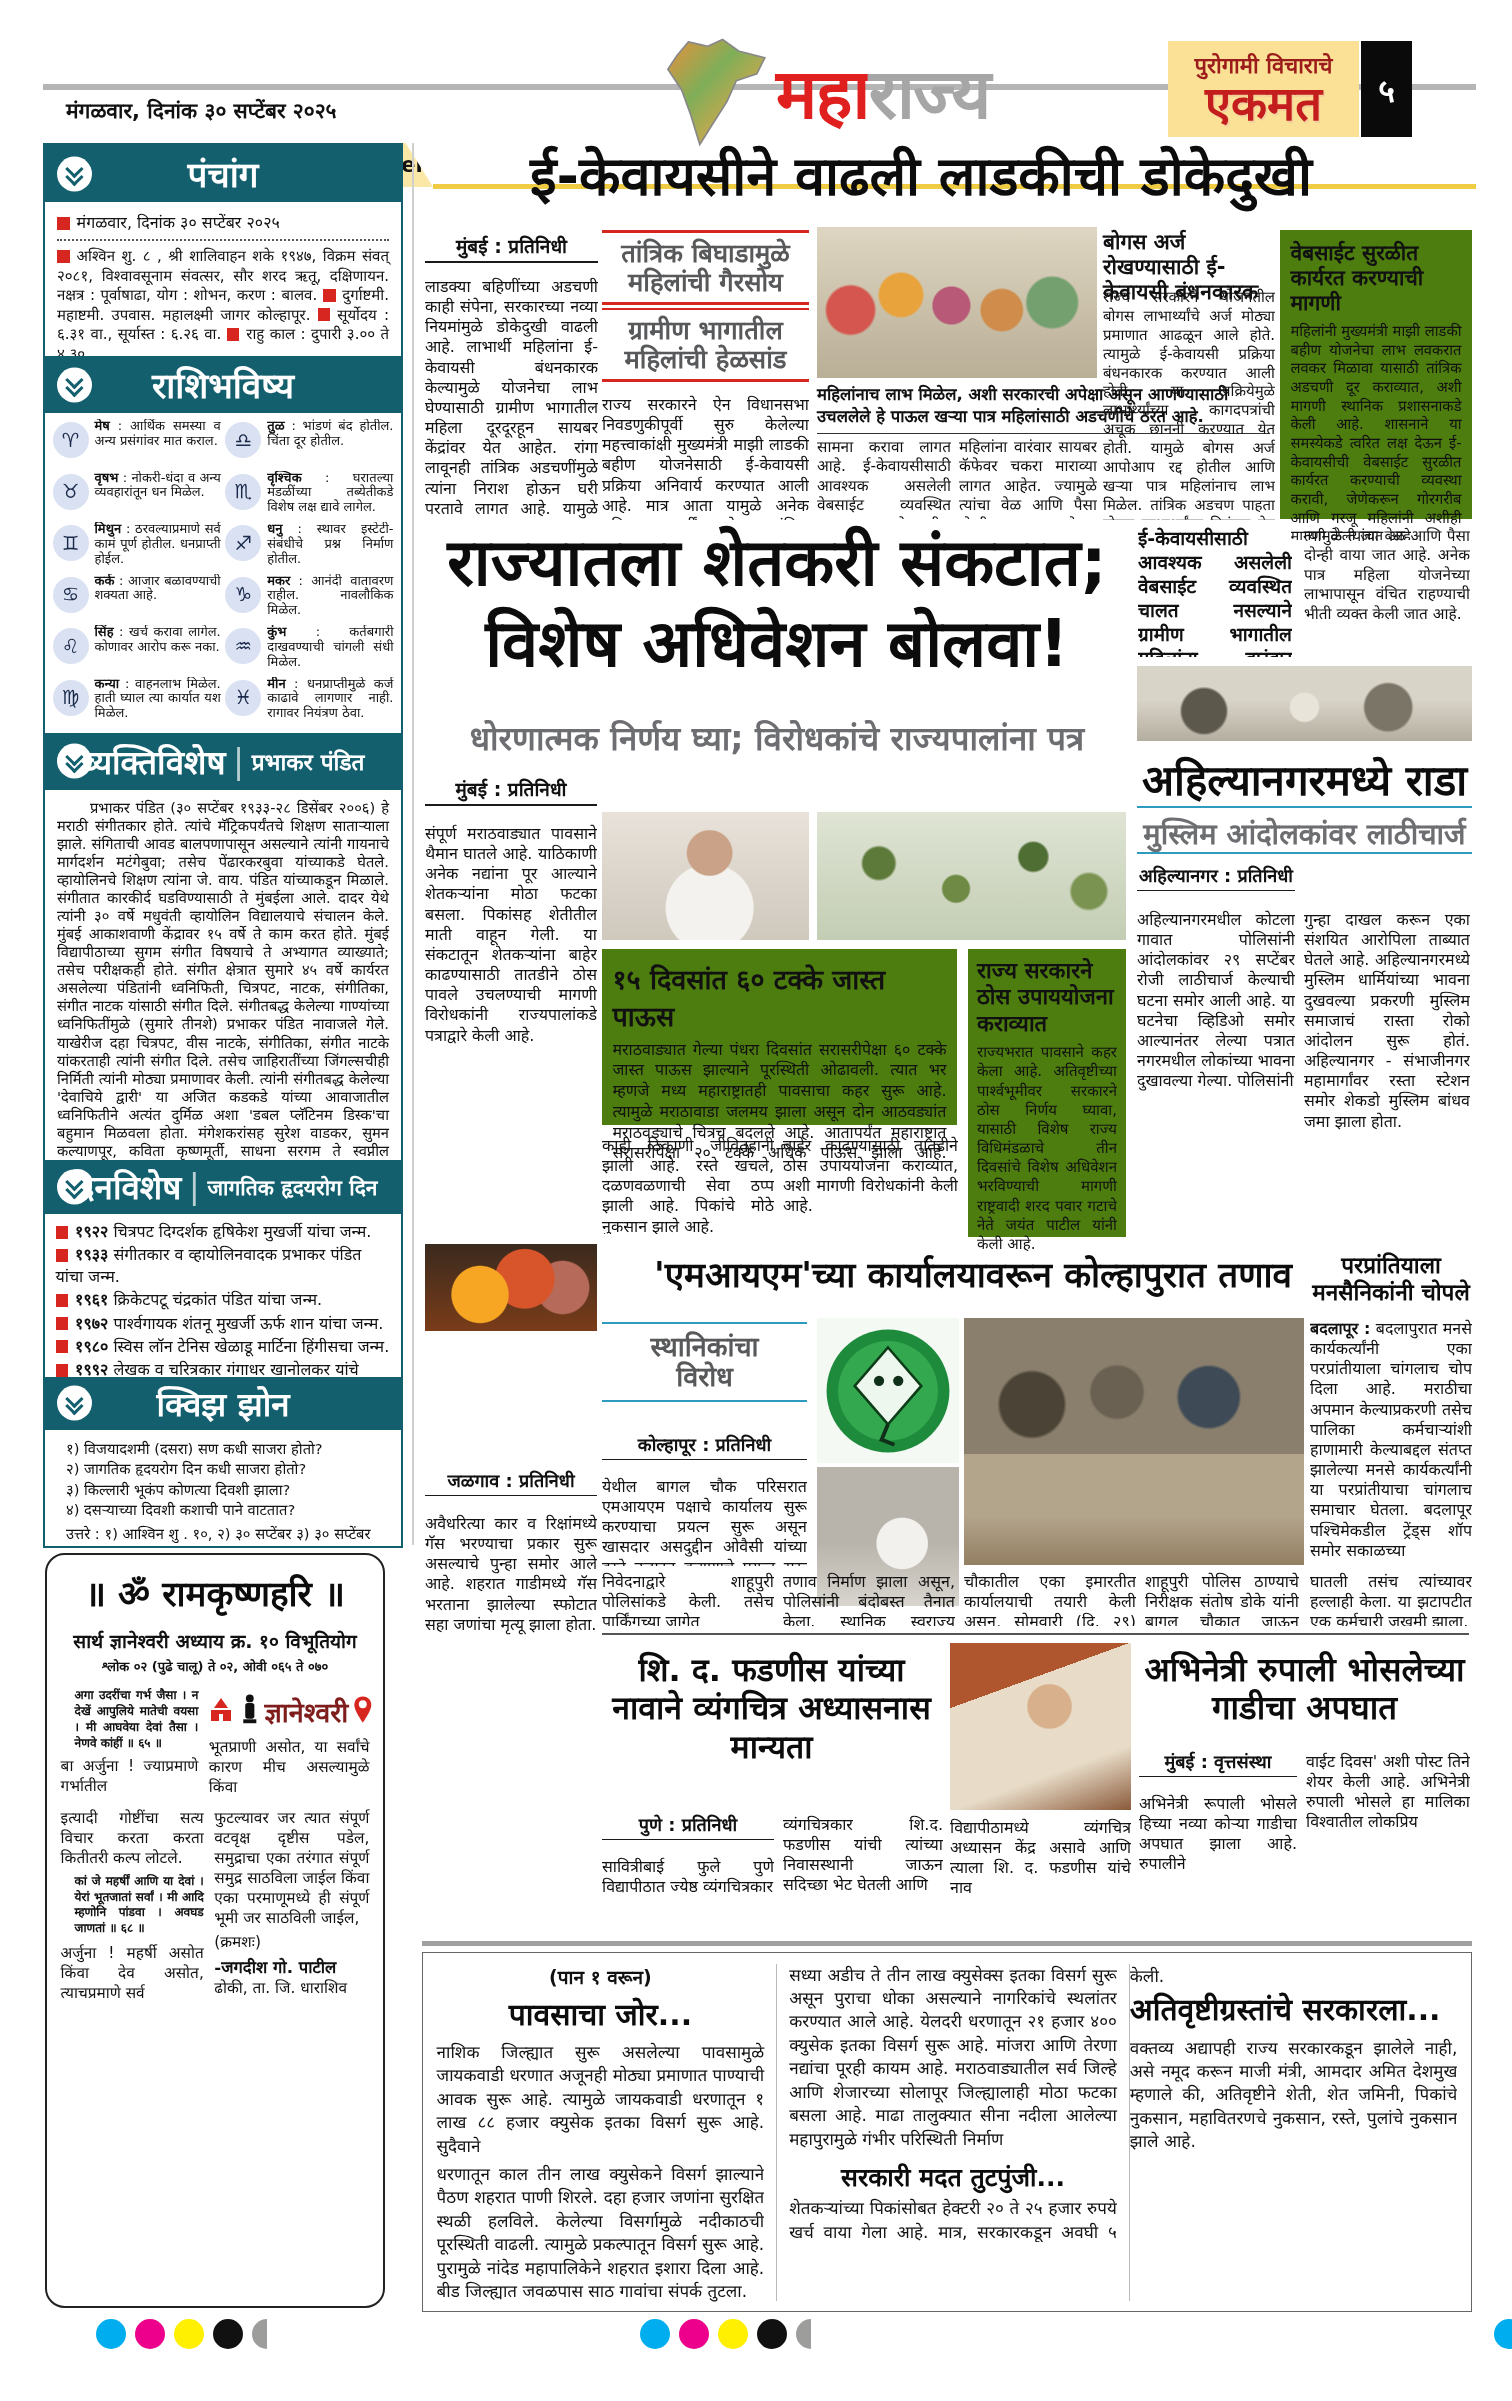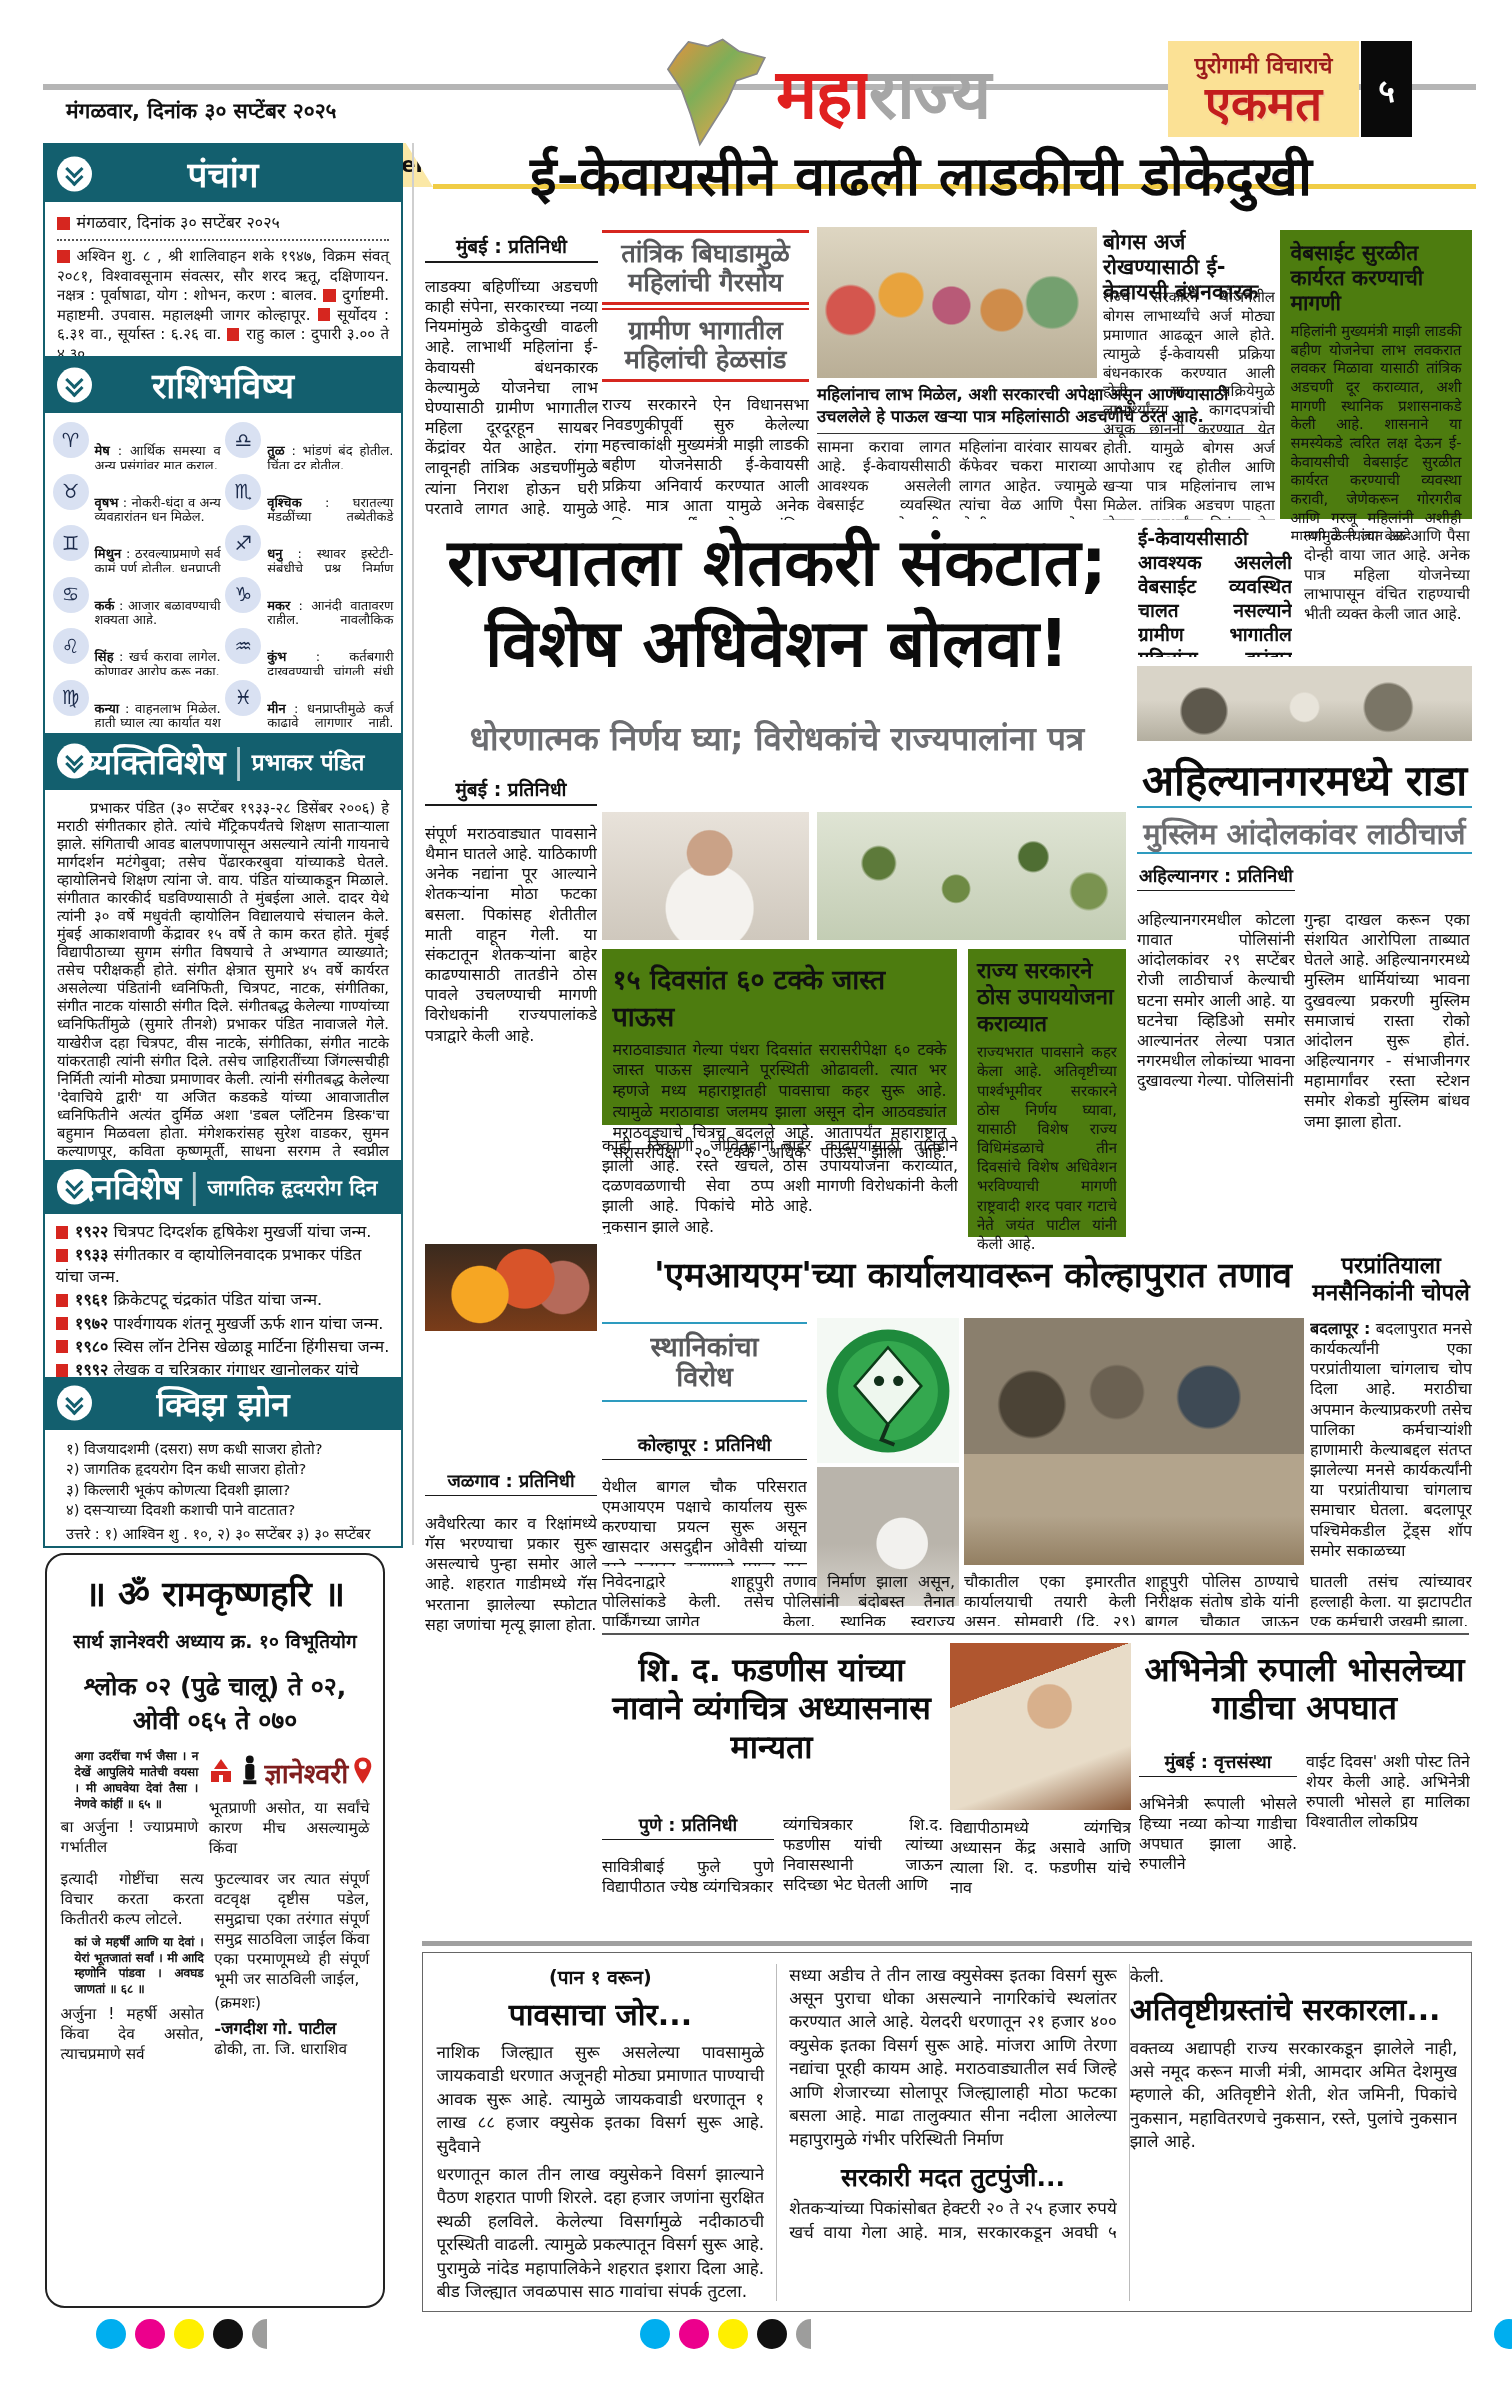--- a/index.html
+++ b/index.html
@@ -24,21 +24,21 @@
   .ph-phad{background:radial-gradient(circle at 55% 38%,#d8b08c 0 15%,transparent 16%),linear-gradient(160deg,#b0562f 0 28%,#e8dcc8 28% 72%,#8a5a3a);}
   .shead{background:#135f6e;color:#fff;display:flex;align-items:center;justify-content:center;position:relative;font-weight:bold;flex:none;}
   .hicon{width:35px;height:35px;border-radius:50%;background:#fff;display:inline-flex;flex-direction:column;align-items:center;justify-content:center;position:absolute;left:12px;top:50%;transform:translateY(-50%);}
   .chv{width:9.8px;height:9.8px;border-right:3.8px solid #135f6e;border-bottom:3.8px solid #135f6e;transform:rotate(45deg);margin-top:-5.3px;}
   .chv:first-child{margin-top:-1.5px;}
   .sq{display:inline-block;width:12.8px;height:12.8px;background:#d6261f;margin-right:6.8px;vertical-align:-1.5px;}
   .sidebar{position:absolute;left:43px;top:143px;width:360px;height:1405px;border:2.3px solid #135f6e;box-sizing:border-box;overflow:hidden;background:#fff;}
   .zgrid{display:grid;grid-template-rows:repeat(6,50px);grid-auto-flow:column;grid-template-columns:1fr 1fr;gap:1.5px 4.5px;padding:6px 7.5px;}
   .zod{display:flex;gap:6px;align-items:flex-start;overflow:hidden;}
   .zicon{width:36px;height:36px;flex:none;border-radius:50%;background:#d9e1f2;color:#1b2a4a;display:flex;align-items:center;justify-content:center;font-size:19.6px;margin-top:3px;}
-  .ztxt{font-size:13px;line-height:1.14;text-align:justify;margin-top:25px;}
+  .ztxt{font-size:13px;line-height:1.14;text-align:justify;}
   .din-item{font-size:16px;line-height:1.36;margin-bottom:1.5px;}
   .dots{position:absolute;display:flex;gap:9px;}
   .dot{width:30px;height:30px;border-radius:50%;}
   .gyanbox{position:absolute;left:45px;top:1553px;width:340px;height:755px;border:2.3px solid #222;border-radius:19.6px;box-sizing:border-box;padding:10.5px 13.6px;overflow:hidden;}
   .verse{font-weight:bold;font-size:12px;line-height:1.32;text-align:justify;margin-left:14px;}
   .comm{font-size:15.4px;line-height:1.3;text-align:justify;}
   .deckt{color:#58595b;font-weight:bold;text-align:center;line-height:1.12;}
 </style>
 </head>
 <body>
@@ -225,21 +225,21 @@
         </div>
       <div style="font-size:14.7px;line-height:1.35;margin-top:3px;">उत्तरे : १) आश्विन शु . १०, २) ३० सप्टेंबर ३) ३० सप्टेंबर १९९३, ४) आपटा वृक्ष.</div>
     </div>
   </div>
 
   <div class="abs" style="left:412px;top:143px;width:1.5px;height:1402px;background:#cfcfcf;"></div>
 
   <div class="gyanbox">
     <div class="ctr hl" style="font-size:35px;margin-top:3px;">॥ ॐ रामकृष्णहरि ॥</div>
     <div class="ctr" style="font-size:19px;font-weight:bold;margin-top:12px;">सार्थ ज्ञानेश्वरी अध्याय क्र. १० विभूतियोग</div>
-    <div class="ctr" style="font-size:25px;font-weight:bold;margin-top:14px;">श्लोक ०२ (पुढे चालू) ते ०२, ओवी ०६५ ते ०७०</div>
+    <div class="ctr" style="font-size:13px;font-weight:bold;margin-top:3px;">श्लोक ०२ (पुढे चालू) ते ०२, ओवी ०६५ ते ०७०</div>
     <div style="display:flex;gap:10.5px;margin-top:13.6px;">
       <div style="width:48%;">
         <div class="verse">अगा उदरींचा गर्भ जैसा । न देखें आपुलिये मातेची वयसा । मी आघवेया देवां तैसा । नेणवे कांहीं ॥ ६५ ॥</div>
         <div class="comm" style="margin-top:4.5px;">बा अर्जुना ! ज्याप्रमाणे गर्भातील</div>
       </div>
       <div style="width:52%;">
         <div style="display:flex;align-items:center;justify-content:center;gap:4.5px;margin:4.5px 0 7.5px;">
           <span><svg width="30" height="30" viewBox="0 0 60 60">
                 <path d="M10 52 V30 H50 V52 Z" fill="#d6261f"></path>
                 <path d="M30 6 L44 26 H16 Z" fill="#d6261f"></path>

